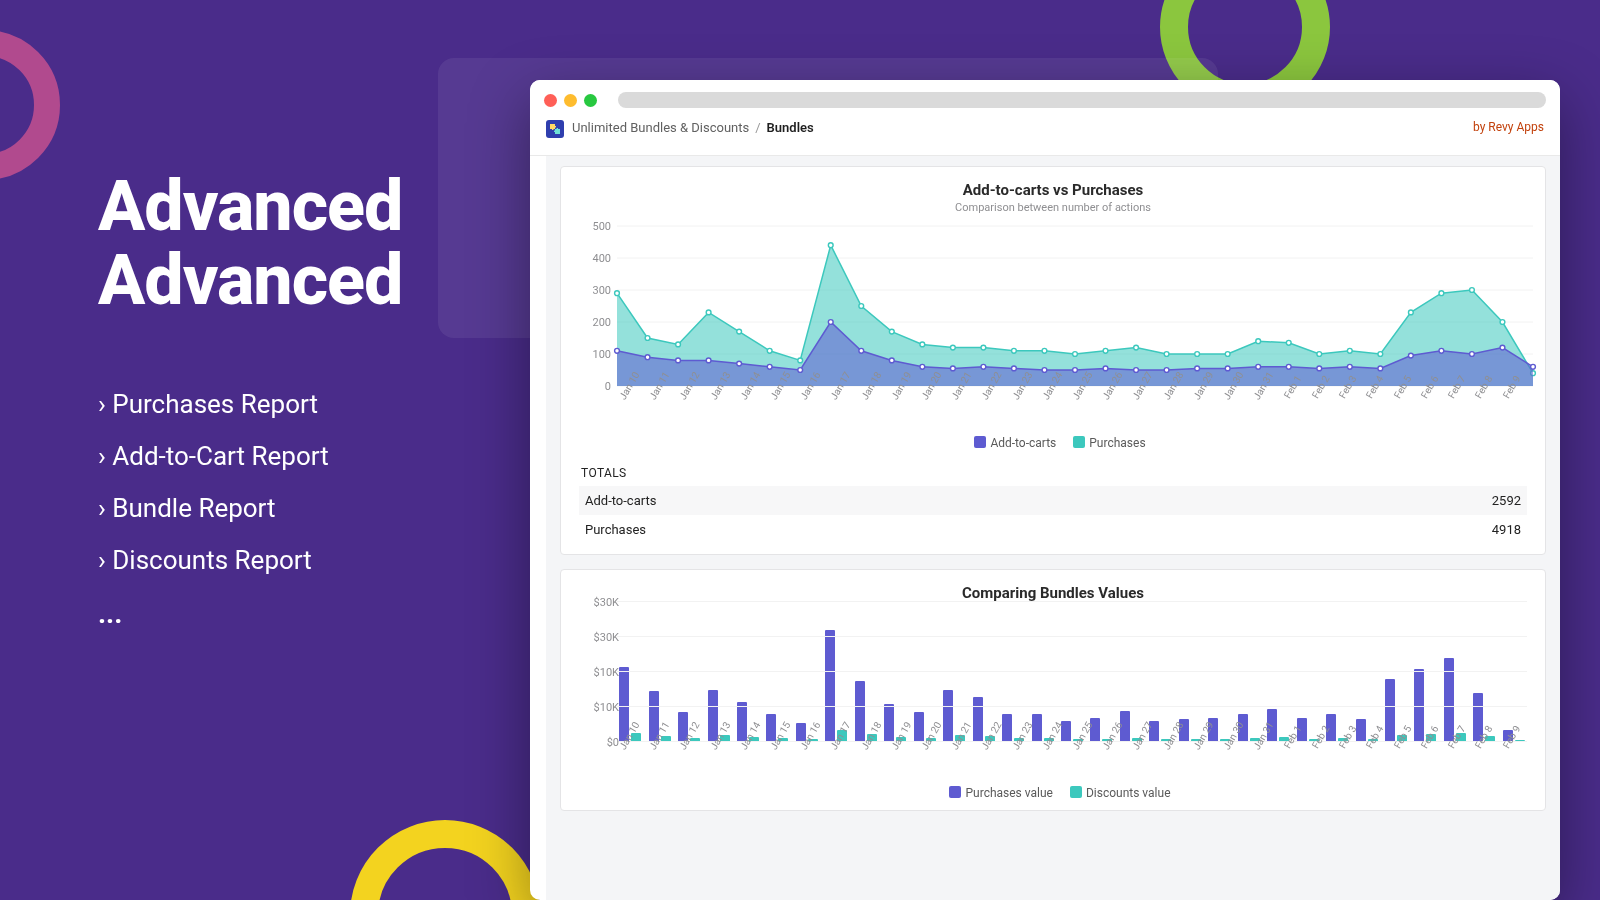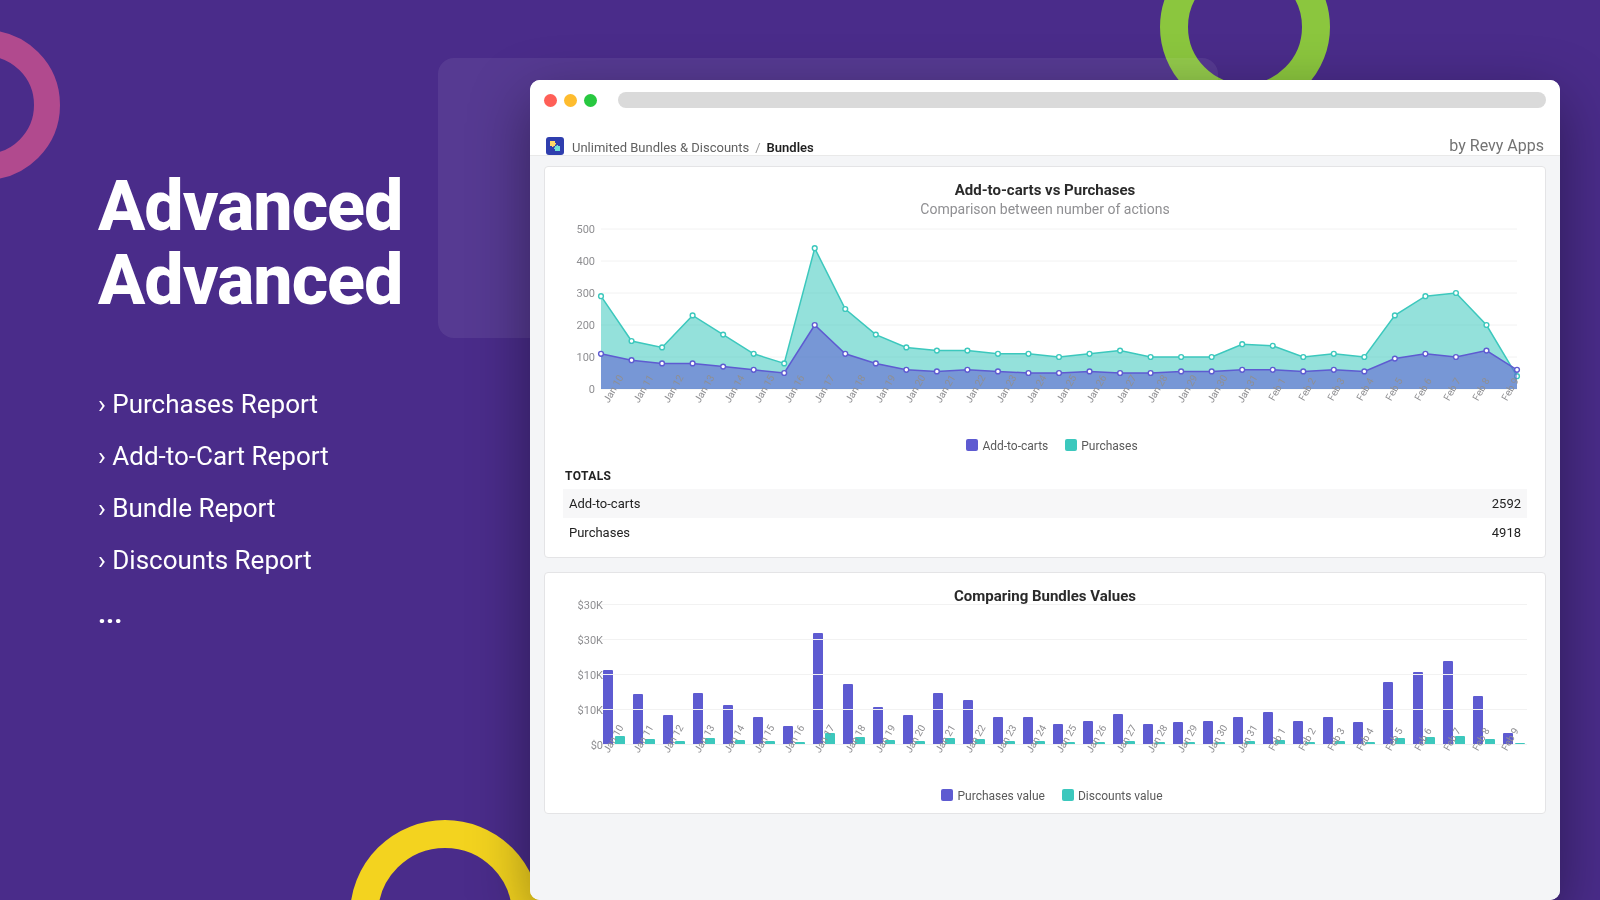--- a/index.html
+++ b/index.html
@@ -32,49 +32,49 @@
     background: #fff; border-radius: 10px; box-shadow: 0 20px 60px rgba(0,0,0,0.4);
     overflow: hidden; display: flex; flex-direction: column;
   }
   .titlebar { height: 40px; background: #fff; display: flex; align-items: center; padding: 0 14px; gap: 7px; }
   .dot { width: 13px; height: 13px; border-radius: 50%; }
   .dot.red { background: #FF5F57; } .dot.yel { background: #FEBC2E; } .dot.grn { background: #28C840; }
   .addr { flex: 1; height: 16px; background: #DADADA; border-radius: 8px; margin-left: 14px; }
 
   .app-header {
     height: 36px; background: #fff; border-bottom: 1px solid #E9E9E9;
-    display: flex; align-items: flex-end; padding: 0 16px; font-size: 13px; color: #616161;
+    display: flex; align-items: flex-start; padding: 0 16px; font-size: 13px; color: #616161;
   }
   .app-header .logo { width: 18px; height: 18px; background: #2F3EAE; border-radius: 3px; margin-right: 8px; position: relative; }
   .app-header .logo::after { content: ""; position: absolute; inset: 3px; background:
      radial-gradient(circle at 30% 30%, #FFD966 0 25%, transparent 26%),
      radial-gradient(circle at 70% 70%, #6EE2D6 0 25%, transparent 26%); }
   .app-header .crumb-sep { margin: 0 6px; color: #9a9a9a; }
   .app-header .crumb-current { color: #1f1f1f; font-weight: 600; }
-  .app-header .by { margin-left: auto; color: #737373; font-size: 16px; }
-
-  .app-body { flex: 1; background: #F4F5F7; padding: 10px 14px 20px 14px; overflow: hidden; }
+  .app-header .by { margin-left: auto; color: #c2410c; font-size: 12px; }
+
+  .app-body { flex: 1; background: #F4F5F7; padding: 10px 14px 20px 14px; overflow: hidden; margin-left: 16px; }
 
   .card { background: #fff; border: 1px solid #E4E4E6; border-radius: 4px; padding: 14px 18px 10px 18px; }
   .card + .card { margin-top: 14px; }
   .card-title { text-align: center; font-size: 15px; font-weight: 700; color: #2a2a2a; }
-  .card-sub   { text-align: center; font-size: 14px; color: #8f8f92; margin-top: 2px; margin-bottom: 8px; }
+  .card-sub   { text-align: center; font-size: 11px; color: #8f8f92; margin-top: 2px; margin-bottom: 8px; }
 
   .chart-wrap { position: relative; }
   .axis-label { position: absolute; font-size: 11px; color: #8f8f92; right: calc(100% - 34px); text-align: right; width: 40px; }
   .xticks { display: flex; margin-left: 38px; margin-top: 4px; }
   .xticks span { flex: 1; text-align: center; font-size: 10px; color: #8f8f92; transform: rotate(-60deg); transform-origin: top left; white-space: nowrap; }
   .xticks-row { height: 34px; overflow: visible; }
 
   .legend { text-align: center; margin-top: 6px; font-size: 12px; color: #5a5a5a; }
   .legend .sw { display: inline-block; width: 12px; height: 12px; vertical-align: -1px; margin: 0 4px 0 14px; border-radius: 2px; }
   .sw-a { background: #5E5BD1; } .sw-b { background: #3CC8BD; }
 
   
-  .totals-title { font-size: 12px; font-weight: 700; letter-spacing: .4px; color: #222; padding: 6px 2px; }
+  .totals-title { font-size: 12px; font-weight: 400; letter-spacing: .4px; color: #222; padding: 6px 2px; }
   .tot-row { display: flex; justify-content: space-between; font-size: 13px; color: #222; padding: 7px 6px; }
   .tot-row.alt { background: #F7F7F8; }
 
   
   .bars { display: flex; align-items: flex-end; height: 140px; margin-left: 38px; gap: 3px; position: relative; }
   .bars .grid { position: absolute; left: 0; right: 0; border-top: 1px solid #F2F2F2; }
   .bar-pair { flex: 1; display: flex; align-items: flex-end; justify-content: center; gap: 2px; }
   .bar { width: 10px; border-radius: 1px; }
   .bar.purple { background: #5E5BD1; }
   .bar.teal   { background: #3CC8BD; }

